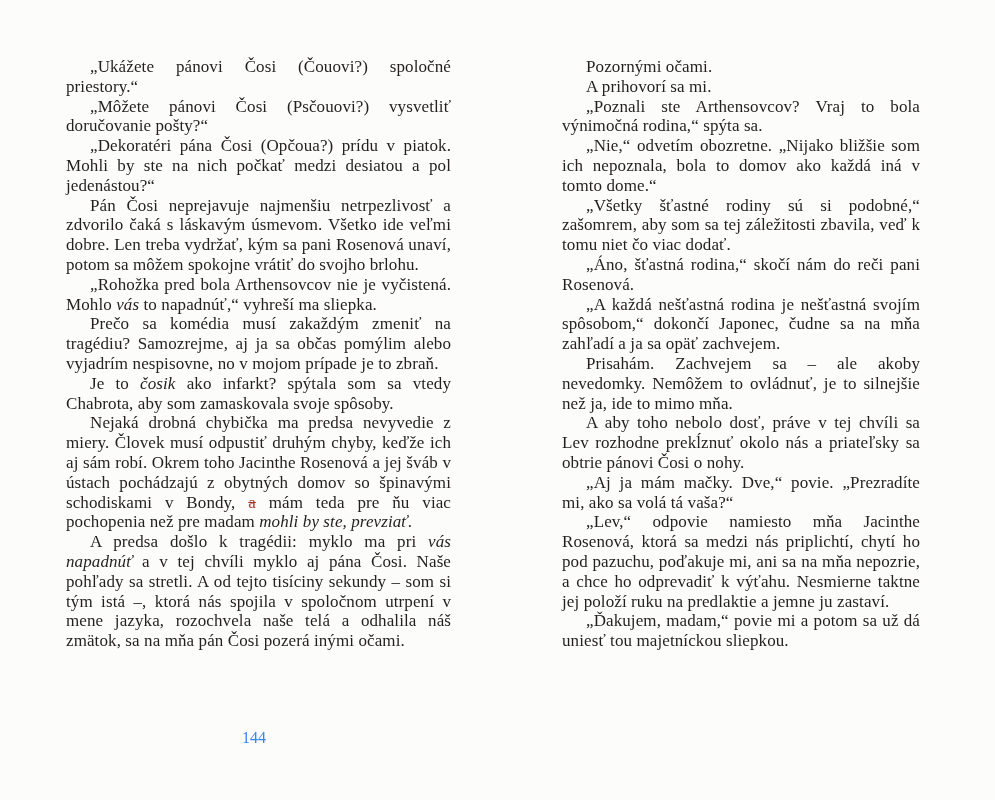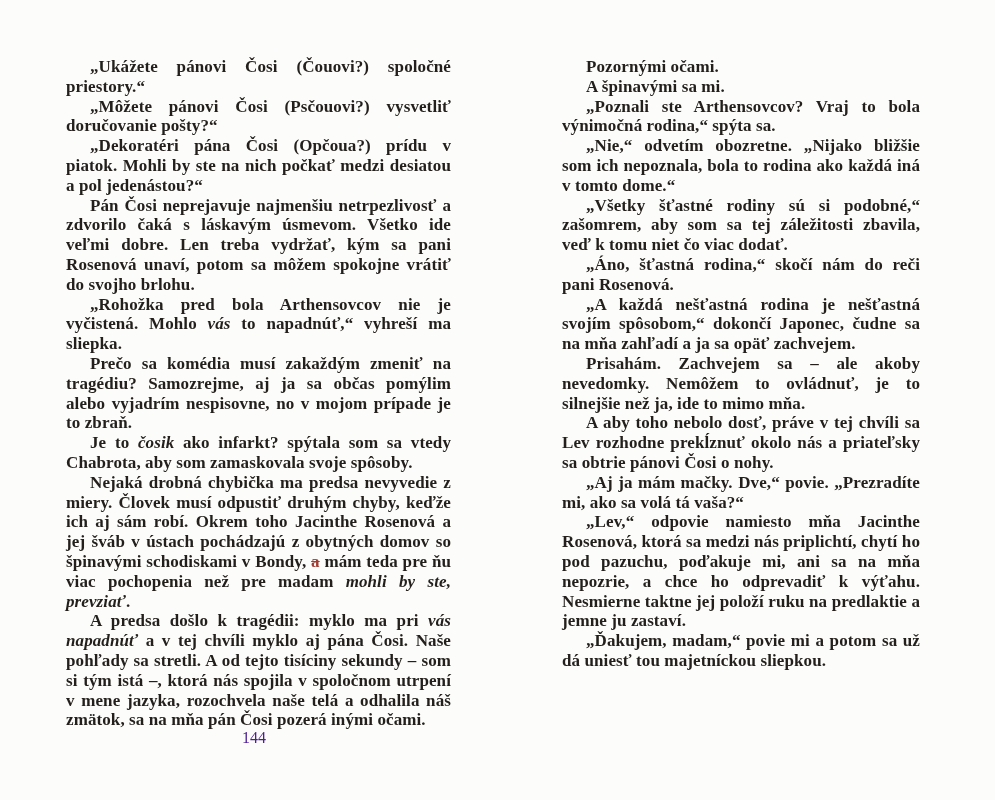--- a/index.html
+++ b/index.html
@@ -33,60 +33,59 @@
     width: 385px;
   }
   .col-right {
     left: 562px;
     width: 358px;
   }
   p.para {
     margin: 0;
     padding: 0;
     text-indent: 24px;
-    font-weight: bold;
   }
   .em {
     font-style: italic;
   }
   .del {
     color: #a33b32;
     text-decoration: line-through;
     text-decoration-color: #a33b32;
   }
   .page-number {
     position: absolute;
     top: 729px;
     left: 66px;
     width: 376px;
     text-align: center;
     font-size: 16px;
-    color: #4c1d95;
+    color: #3b82f6;
   }
 </style>
 </head>
 <body>
 
 <div class="spread">
   <div class="text-col col-left" id="left-col">
       <p class="para"><span>„Ukážete pánovi Čosi (Čouovi?) spoločné priestory.“</span></p>
       <p class="para"><span>„Môžete pánovi Čosi (Psčouovi?) vysvetliť doručovanie pošty?“</span></p>
       <p class="para"><span>„Dekoratéri pána Čosi (Opčoua?) prídu v piatok. Mohli by ste na nich počkať medzi desiatou a pol jedenástou?“</span></p>
       <p class="para"><span>Pán Čosi neprejavuje najmenšiu netrpezlivosť a zdvorilo čaká s láskavým úsmevom. Všetko ide veľmi dobre. Len treba vydržať, kým sa pani Rosenová unaví, potom sa môžem spokojne vrátiť do svojho brlohu.</span></p>
       <p class="para"><span>„Rohožka pred bola Arthensovcov nie je vyčistená. Mohlo </span><span class="em">vás</span><span> to napadnúť,“ vyhreší ma sliepka.</span></p>
       <p class="para"><span>Prečo sa komédia musí zakaždým zmeniť na tragédiu? Samozrejme, aj ja sa občas pomýlim alebo vyjadrím nespisovne, no v mojom prípade je to zbraň.</span></p>
       <p class="para"><span>Je to </span><span class="em">čosik</span><span> ako infarkt? spýtala som sa vtedy Chabrota, aby som zamaskovala svoje spôsoby.</span></p>
       <p class="para"><span>Nejaká drobná chybička ma predsa nevyvedie z miery. Človek musí odpustiť druhým chyby, keďže ich aj sám robí. Okrem toho Jacinthe Rosenová a jej šváb v ústach pochádzajú z obytných domov so špinavými schodiskami v Bondy, </span><span class="del">a</span><span> mám teda pre ňu viac pochopenia než pre madam </span><span class="em">mohli by ste, prevziať</span><span>.</span></p>
       <p class="para"><span>A predsa došlo k tragédii: myklo ma pri </span><span class="em">vás napadnúť</span><span> a v tej chvíli myklo aj pána Čosi. Naše pohľady sa stretli. A od tejto tisíciny sekundy – som si tým istá –, ktorá nás spojila v spoločnom utrpení v mene jazyka, rozochvela naše telá a odhalila náš zmätok, sa na mňa pán Čosi pozerá inými očami.</span></p>
     </div>
   <div class="text-col col-right" id="right-col">
       <p class="para"><span>Pozornými očami.</span></p>
-      <p class="para"><span>A špinavými sa mi.</span></p>
+      <p class="para"><span>A prihovorí sa mi.</span></p>
       <p class="para"><span>„Poznali ste Arthensovcov? Vraj to bola výnimočná rodina,“ spýta sa.</span></p>
-      <p class="para"><span>„Nie,“ odvetím obozretne. „Nijako bližšie som ich nepoznala, bola to rodina ako každá iná v tomto dome.“</span></p>
+      <p class="para"><span>„Nie,“ odvetím obozretne. „Nijako bližšie som ich nepoznala, bola to domov ako každá iná v tomto dome.“</span></p>
       <p class="para"><span>„Všetky šťastné rodiny sú si podobné,“ zašomrem, aby som sa tej záležitosti zbavila, veď k tomu niet čo viac dodať.</span></p>
       <p class="para"><span>„Áno, šťastná rodina,“ skočí nám do reči pani Rosenová.</span></p>
       <p class="para"><span>„A každá nešťastná rodina je nešťastná svojím spôsobom,“ dokončí Japonec, čudne sa na mňa zahľadí a ja sa opäť zachvejem.</span></p>
       <p class="para"><span>Prisahám. Zachvejem sa – ale akoby nevedomky. Nemôžem to ovládnuť, je to silnejšie než ja, ide to mimo mňa.</span></p>
       <p class="para"><span>A aby toho nebolo dosť, práve v tej chvíli sa Lev rozhodne prekĺznuť okolo nás a priateľsky sa obtrie pánovi Čosi o nohy.</span></p>
       <p class="para"><span>„Aj ja mám mačky. Dve,“ povie. „Prezradíte mi, ako sa volá tá vaša?“</span></p>
       <p class="para"><span>„Lev,“ odpovie namiesto mňa Jacinthe Rosenová, ktorá sa medzi nás priplichtí, chytí ho pod pazuchu, poďakuje mi, ani sa na mňa nepozrie, a chce ho odprevadiť k výťahu. Nesmierne taktne jej položí ruku na predlaktie a jemne ju zastaví.</span></p>
       <p class="para"><span>„Ďakujem, madam,“ povie mi a potom sa už dá uniesť tou majetníckou sliepkou.</span></p>
     </div>
   <div class="page-number">144</div>

